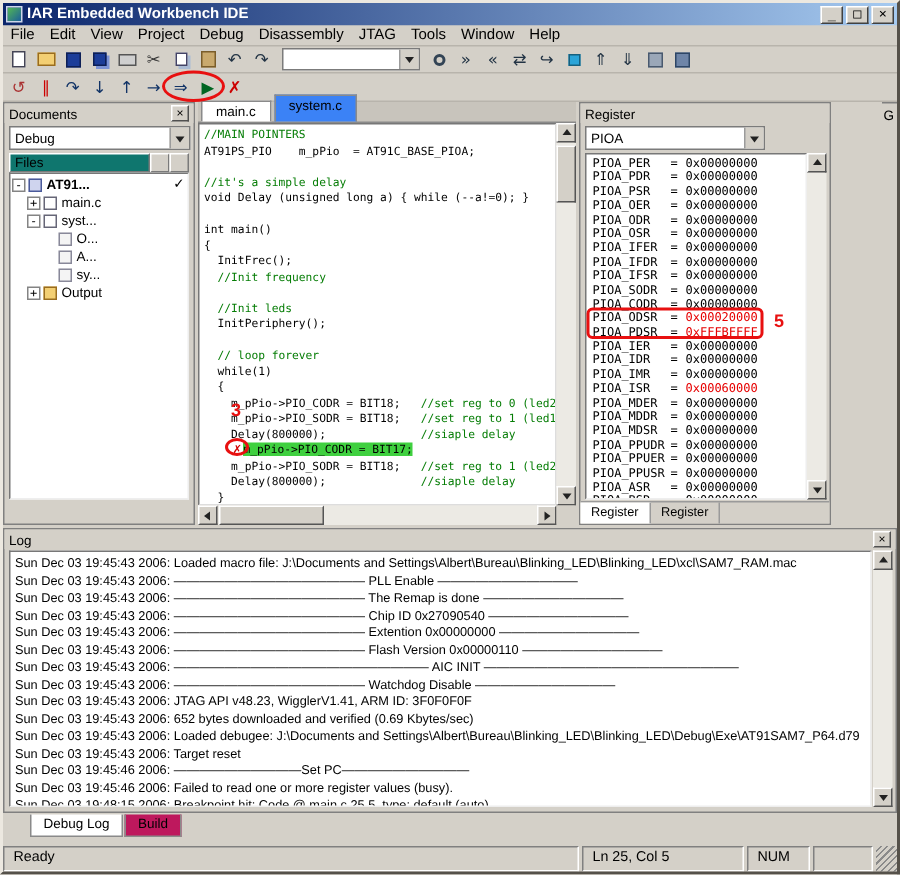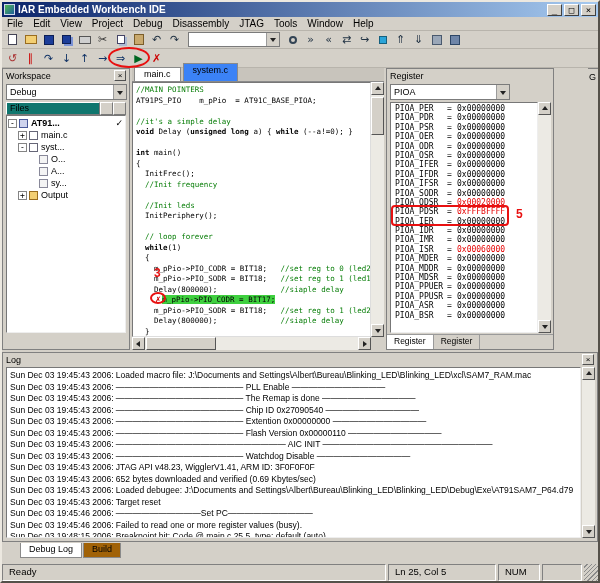--- a/index.html
+++ b/index.html
@@ -64,21 +64,21 @@
 .tcheck{position:absolute;right:2px;font-size:9px;font-family:"DejaVu Sans",sans-serif}
 .wtab{position:absolute;left:0;right:0;bottom:0;height:15px;background:#d4d0c8;border-top:1px solid #9a9a9a;display:flex}
 .wtab span{font-size:8.5px;padding:1px 6px 0;border-right:1px solid #9a9a9a;white-space:nowrap}
 
 #editor .tabbar{position:absolute;left:0;top:0;right:0;height:14px;display:flex;align-items:flex-end;background:#c8c4bc;border-bottom:1px solid #8a8a8a}
 .etab{font-size:9px;padding:1px 9px 0;border:1px solid #8a8a8a;border-bottom:none;background:#3b82f6;margin-left:2px;height:18px}
 .etab.active{background:#fff;height:14px}
 #code-area{position:absolute;left:0;top:14px;right:13px;bottom:13px;background:#fff;border:1px solid;border-color:#777 #ddd #ddd #777;overflow:hidden;font-family:"DejaVu Sans Mono",monospace;font-size:7.5px;line-height:10.5px;padding:2px 0 0 3px}
 .code-line{white-space:pre;height:10.5px}
 .seg.cm{color:#067d06}
-.seg.kw{font-weight:bold}
+.seg.kw{font-weight:normal}
 .seg.hl{background:#3fd03f}
 .bpx{color:#d00000;font-weight:bold;padding:0 1px;font-family:"DejaVu Sans",sans-serif}
 .vscroll{position:absolute;background:#eceae4}
 #editor .vscroll{right:0;top:14px;width:13px;bottom:13px}
 #editor .hscroll{position:absolute;left:0;bottom:0;height:13px;right:13px;background:#eceae4;display:flex;align-items:center}
 .corner{position:absolute;right:0;bottom:0;width:13px;height:13px;background:#d4d0c8}
 .sbtn{width:13px;height:13px;background:#d4d0c8;border:1px solid;border-color:#fff #555 #555 #fff;display:flex;align-items:center;justify-content:center;flex:none}
 .tri-up{width:0;height:0;border:3px solid transparent;border-bottom:4px solid #222;transform:translateY(-2px)}
 .tri-down{width:0;height:0;border:3px solid transparent;border-top:4px solid #222;transform:translateY(2px)}
 .tri-left{width:0;height:0;border:3px solid transparent;border-right:4px solid #222;transform:translateX(-2px)}
@@ -94,21 +94,21 @@
 .rextra{position:absolute;left:158px;top:0}
 #registers .rscroll{position:absolute;right:2px;top:33px;width:13px;bottom:16px;background:#eceae4}
 .rtabs{position:absolute;left:0;right:0;bottom:0;height:15px;border-top:1px solid #9a9a9a;display:flex;background:#d4d0c8}
 .rtab{font-size:8.5px;padding:1px 7px 0;border-right:1px solid #9a9a9a}
 .rtab.active{background:#fff}
 
 #log-list{position:absolute;left:3px;top:14px;right:16px;bottom:3px;background:#fff;border:1px solid;border-color:#777 #eee #eee #777;overflow:hidden;font-size:8.5px;line-height:11.5px;padding:2px 3px;white-space:nowrap}
 #log .lscroll{position:absolute;right:2px;top:14px;width:13px;bottom:3px;background:#eceae4}
 
 #bottomtabs{position:absolute;left:18px;top:543px;right:2px;height:15px;display:flex;background:#d4d0c8;padding-left:2px}
-.btab{font-size:9px;padding:1px 8px 0;border:1px solid #8a8a8a;border-top:none;background:#a16207;margin-right:1px}
+.btab{font-size:9px;padding:1px 8px 0;border:1px solid #8a8a8a;border-top:none;background:#be185d;margin-right:1px}
 .btab.active{background:#fff}
 #statusbar{position:absolute;left:2px;right:2px;bottom:2px;height:19px;display:flex;align-items:stretch;padding-top:2px;gap:2px}
 .pane{border:1px solid;border-color:#808080 #fff #fff #808080;font-size:9.5px;padding:1px 6px;white-space:nowrap;overflow:hidden}
 .pane.ready{flex:1}
 .pane.pos{width:108px}
 .pane.num{width:42px}
 .pane.blank{width:40px}
 .grip{width:14px;background:repeating-linear-gradient(135deg,#d4d0c8 0 2px,#8a8a8a 2px 3px)}
 
 .ann{position:absolute;border:2px solid #e81010;z-index:50;pointer-events:none}
@@ -209,21 +209,21 @@
     <div class="tbtn" style="color: rgb(17, 51, 102);">↓</div>
     <div class="tbtn" style="color: rgb(17, 51, 102);">↑</div>
     <div class="tbtn" style="color: rgb(17, 51, 102);">→</div>
     <div class="tbtn" style="color: rgb(17, 51, 102);">⇒</div>
     <div class="tbtn" style="color: rgb(0, 102, 34);">▶</div>
     <div class="tbtn" style="color: rgb(204, 0, 0);">✗</div>
   </div>
 
 <div id="workspace" class="panel">
   <div class="phead">
-    <span>Workspace</span>
+    <span>Documents</span>
     <span class="pclose">×</span>
   </div>
   <div class="combo">
     <span>Debug</span>
     <span class="carrow"></span>
   </div>
   <div class="fhead">
     <span class="fcell">Files</span>
     <span class="fcol"></span>
     <span class="fcol"></span>
@@ -332,29 +332,31 @@
       <div class="reg-row"><span class="rname">PIOA_PER</span><span class="req">=</span><span class="rval">0x00000000</span><span class="rextra">PIOA</span></div>
       <div class="reg-row"><span class="rname">PIOA_PDR</span><span class="req">=</span><span class="rval">0x00000000</span><span class="rextra">PIOA</span></div>
       <div class="reg-row"><span class="rname">PIOA_PSR</span><span class="req">=</span><span class="rval">0x00000000</span><span class="rextra">PIOA</span></div>
       <div class="reg-row"><span class="rname">PIOA_OER</span><span class="req">=</span><span class="rval">0x00000000</span><span class="rextra">PIOA</span></div>
       <div class="reg-row"><span class="rname">PIOA_ODR</span><span class="req">=</span><span class="rval">0x00000000</span></div>
       <div class="reg-row"><span class="rname">PIOA_OSR</span><span class="req">=</span><span class="rval">0x00000000</span></div>
       <div class="reg-row"><span class="rname">PIOA_IFER</span><span class="req">=</span><span class="rval">0x00000000</span></div>
       <div class="reg-row"><span class="rname">PIOA_IFDR</span><span class="req">=</span><span class="rval">0x00000000</span></div>
       <div class="reg-row"><span class="rname">PIOA_IFSR</span><span class="req">=</span><span class="rval">0x00000000</span></div>
       <div class="reg-row"><span class="rname">PIOA_SODR</span><span class="req">=</span><span class="rval">0x00000000</span></div>
+      <div class="reg-row"><span class="rname">PIOA_CODR</span><span class="req">=</span><span class="rval">0x00000000</span></div>
       <div class="reg-row"><span class="rname">PIOA_ODSR</span><span class="req">=</span><span class="rval red">0x00020000</span></div>
       <div class="reg-row"><span class="rname">PIOA_PDSR</span><span class="req">=</span><span class="rval red">0xFFFBFFFF</span></div>
       <div class="reg-row"><span class="rname">PIOA_IER</span><span class="req">=</span><span class="rval">0x00000000</span></div>
       <div class="reg-row"><span class="rname">PIOA_IDR</span><span class="req">=</span><span class="rval">0x00000000</span></div>
       <div class="reg-row"><span class="rname">PIOA_IMR</span><span class="req">=</span><span class="rval">0x00000000</span></div>
       <div class="reg-row"><span class="rname">PIOA_ISR</span><span class="req">=</span><span class="rval red">0x00060000</span></div>
       <div class="reg-row"><span class="rname">PIOA_MDER</span><span class="req">=</span><span class="rval">0x00000000</span></div>
       <div class="reg-row"><span class="rname">PIOA_MDDR</span><span class="req">=</span><span class="rval">0x00000000</span></div>
       <div class="reg-row"><span class="rname">PIOA_MDSR</span><span class="req">=</span><span class="rval">0x00000000</span></div>
+      <div class="reg-row"><span class="rname">PIOA_PPUDR</span><span class="req">=</span><span class="rval">0x00000000</span></div>
       <div class="reg-row"><span class="rname">PIOA_PPUER</span><span class="req">=</span><span class="rval">0x00000000</span></div>
       <div class="reg-row"><span class="rname">PIOA_PPUSR</span><span class="req">=</span><span class="rval">0x00000000</span></div>
       <div class="reg-row"><span class="rname">PIOA_ASR</span><span class="req">=</span><span class="rval">0x00000000</span></div>
       <div class="reg-row"><span class="rname">PIOA_BSR</span><span class="req">=</span><span class="rval">0x00000000</span></div>
     </div>
   <div class="rscroll">
     <div class="sbtn" style="position:absolute;top:0;width:13px">
         <span class="tri-up"></span>
       </div>
     <div class="sbtn" style="position:absolute;bottom:0;width:13px">

